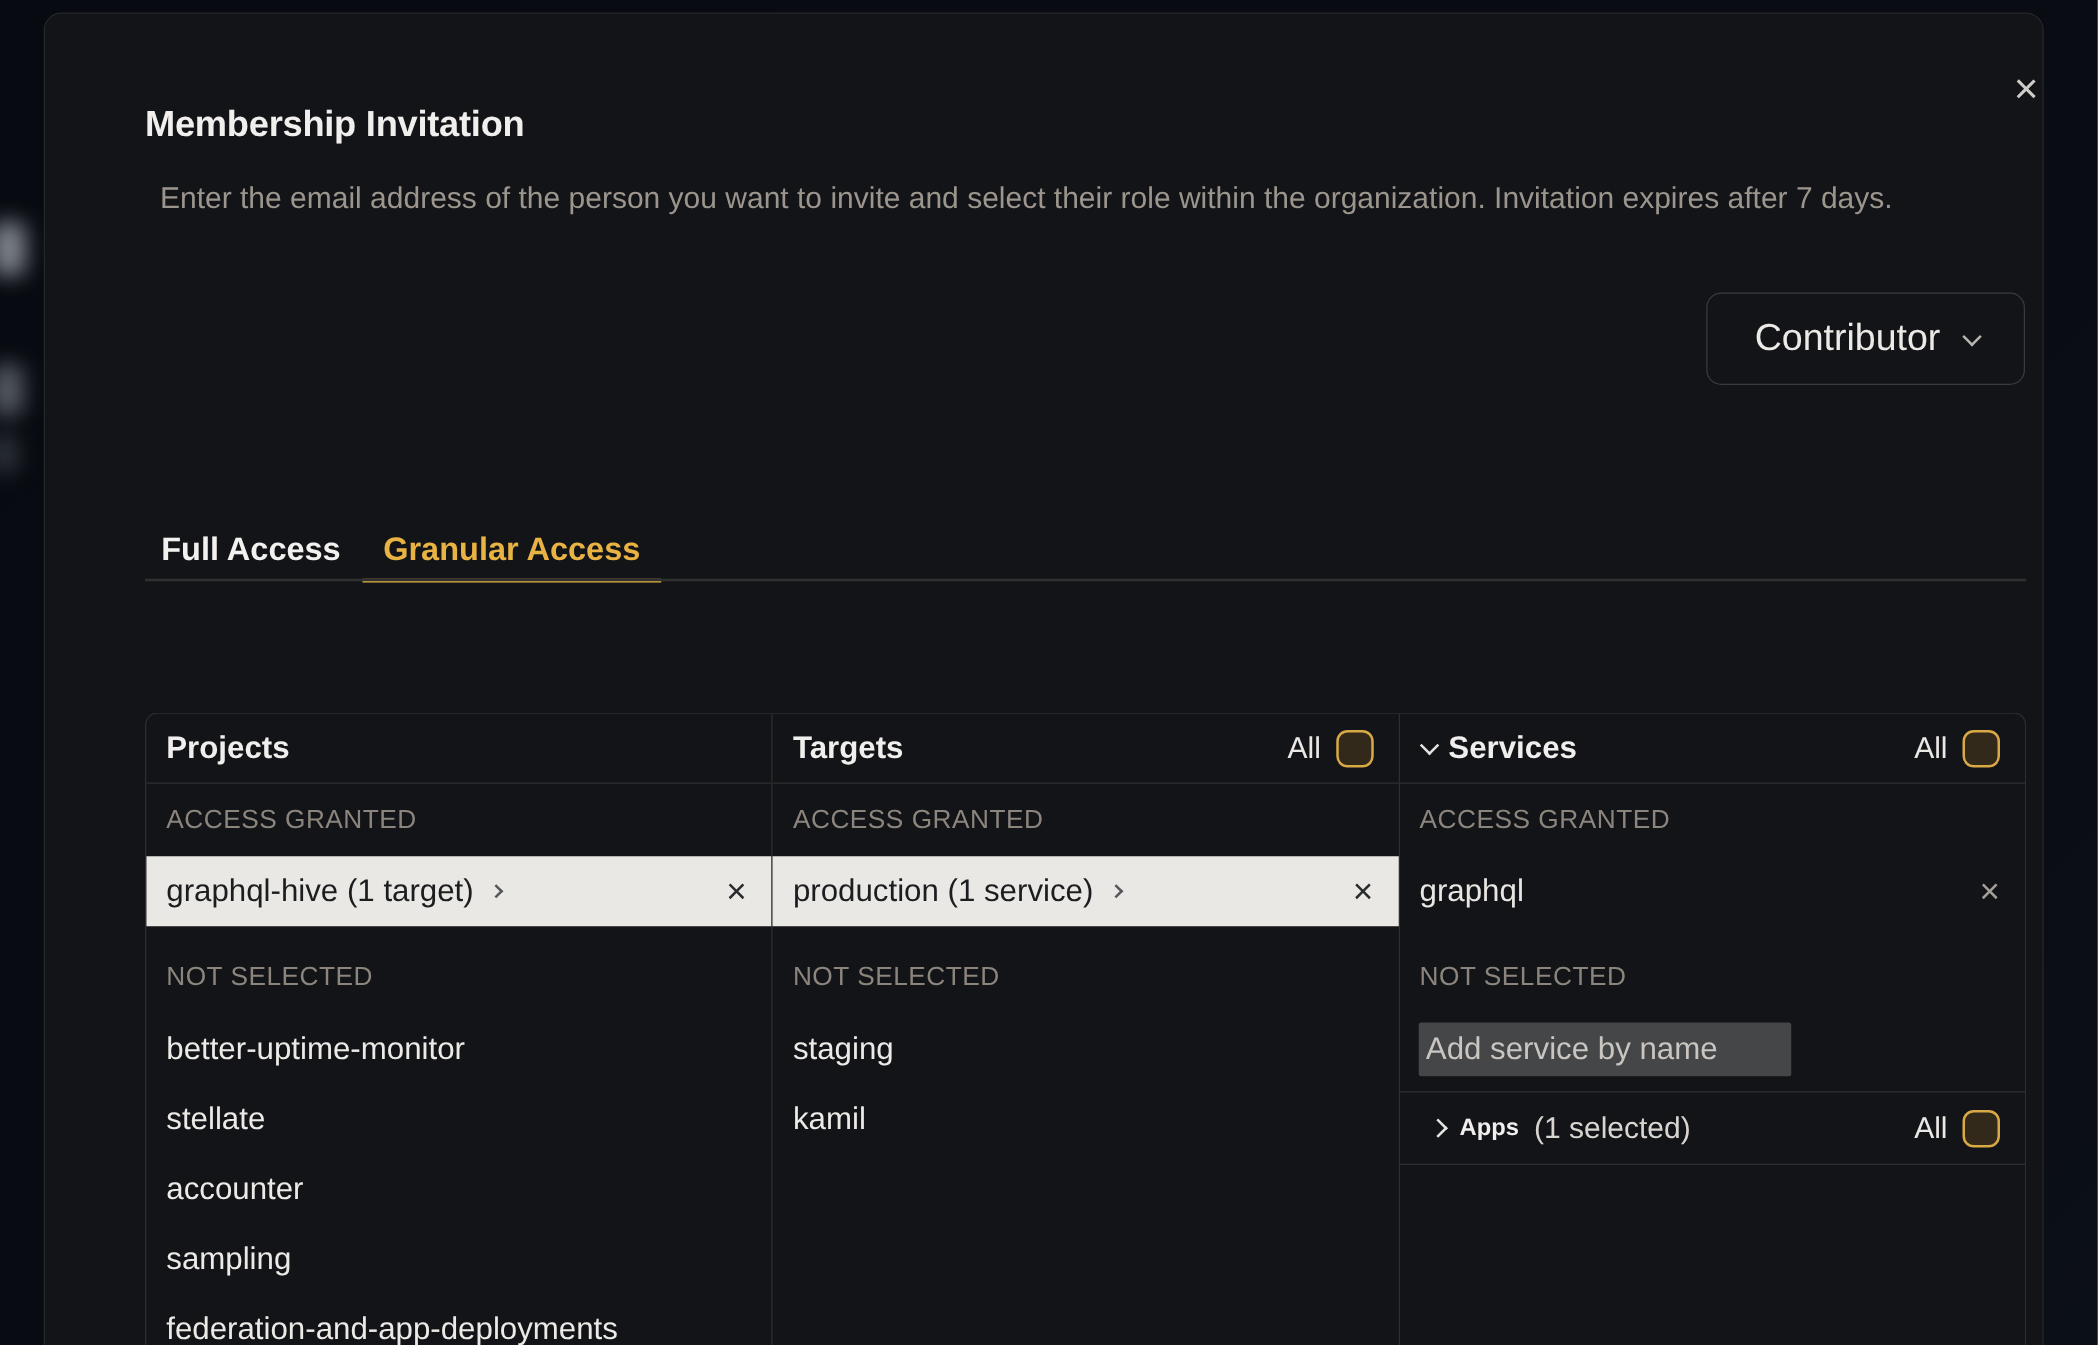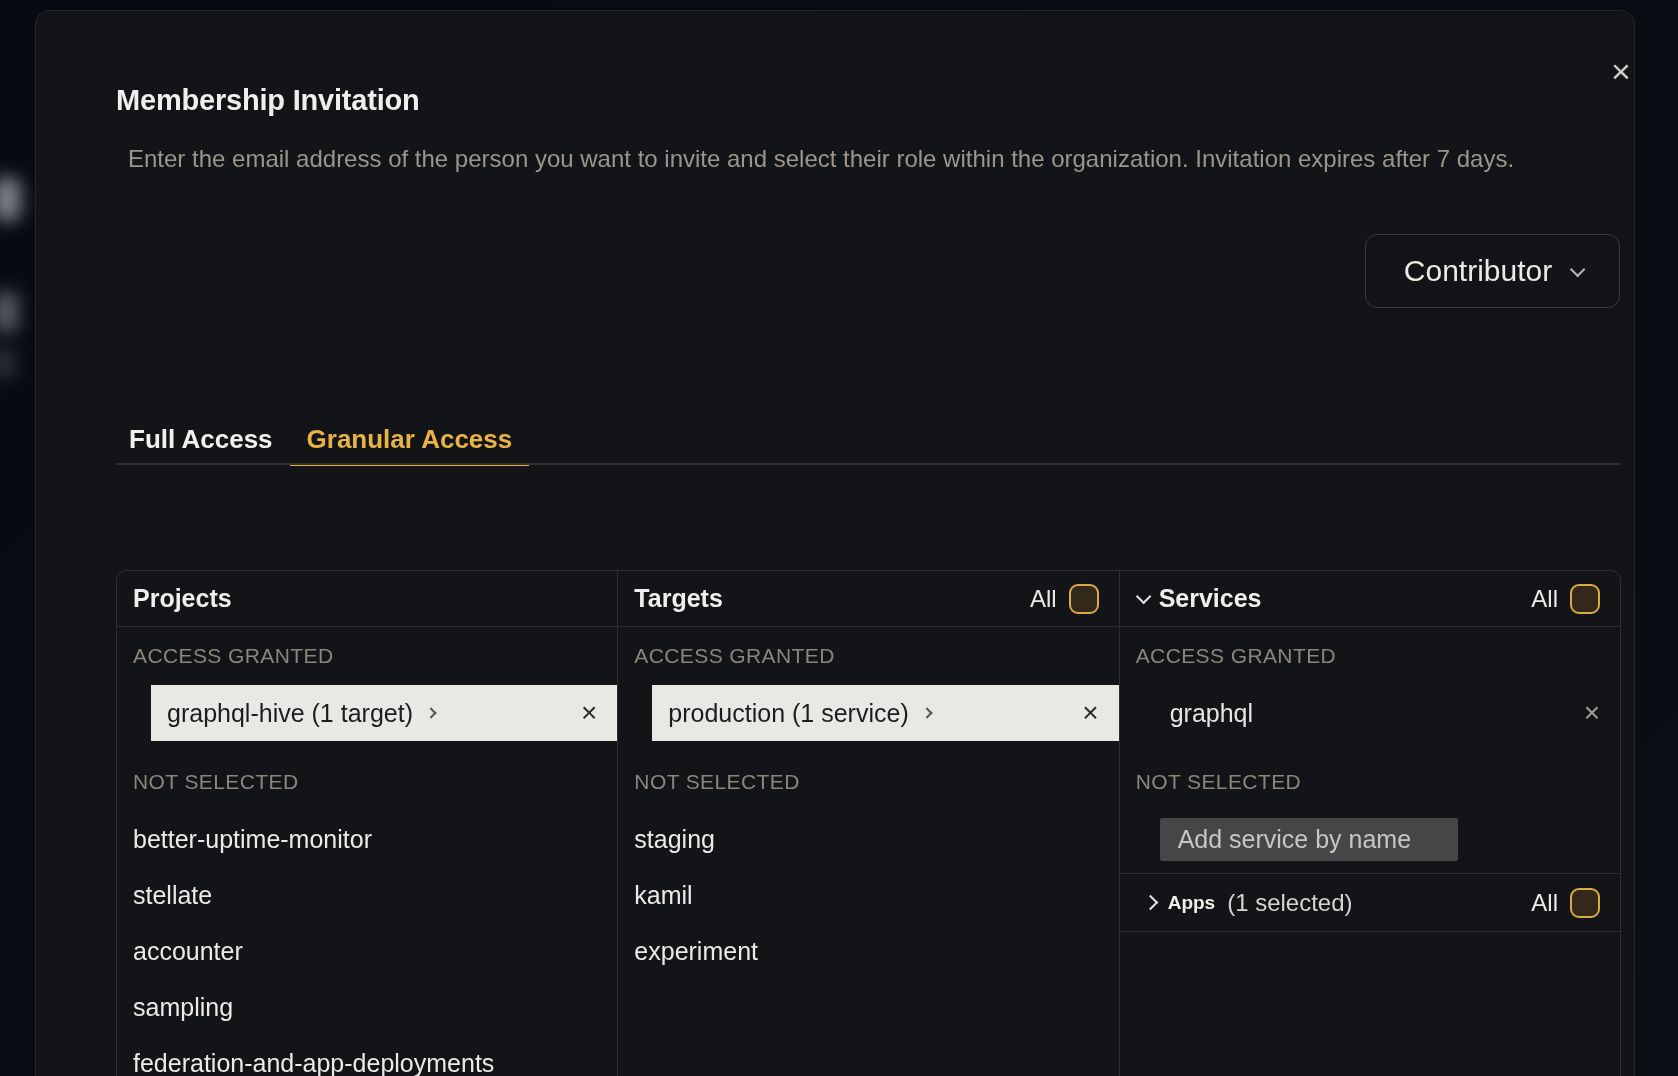--- a/index.html
+++ b/index.html
@@ -64,31 +64,31 @@
   .col{flex:1 1 0;display:flex;flex-direction:column;}
   .col.bordered{border-right:1px solid var(--border);}
   .col-header{height:56px;min-height:56px;border-bottom:1px solid var(--border);display:flex;align-items:center;
     padding:0 20px 0 16px;gap:12px;font-size:25px;font-weight:700;color:#f0efed;}
   .col-header .spacer,.apps-row .spacer{flex:1;}
   .all-label{font-size:24px;font-weight:400;color:#eae8e5;}
   .allbox{width:30px;height:30px;border:2px solid #d9a945;border-radius:9px;background:#33291a;cursor:pointer;flex:0 0 auto;}
   .section-label{height:58px;min-height:58px;display:flex;align-items:center;padding:0 16px;
     font-size:21px;color:var(--muted);letter-spacing:.4px;}
   .section-label.ns{height:70px;min-height:70px;align-items:center;padding-top:12px;}
-  .sel-row{height:56px;min-height:56px;display:flex;align-items:center;gap:14px;padding:0 20px 0 16px;font-size:25px;cursor:pointer;margin-left:34px;}
+  .sel-row{height:56px;min-height:56px;display:flex;align-items:center;gap:14px;padding:0 20px 0 16px;font-size:25px;cursor:pointer;}
   .sel-row.light{background:var(--light-row);color:#1c1d1f;}
   .sel-row.dark{color:#e8e6e3;}
   .remove{margin-left:auto;font-size:28px;line-height:1;cursor:pointer;}
   .sel-row.light .remove{color:#2a2b2d;}
   .sel-row.dark .remove{color:#a29e99;}
   .item{height:56px;min-height:56px;display:flex;align-items:center;padding:0 16px;font-size:25px;color:#eceae7;cursor:pointer;}
   .svc-top{padding-bottom:6px;border-bottom:1px solid var(--border);}
   .svc-input-row{height:56px;min-height:56px;display:flex;align-items:center;padding:0 15px;}
   .svc-input{width:298px;height:43px;background:#454648;border:none;border-radius:2px;
-    color:#c9c6c1;font-size:25px;padding:0 18px;outline:none;font-family:"Liberation Sans","DejaVu Sans",sans-serif;margin-left:25px;}
+    color:#c9c6c1;font-size:25px;padding:0 6px;outline:none;font-family:"Liberation Sans","DejaVu Sans",sans-serif;}
   .svc-input::placeholder{color:#c9c6c1;opacity:1;}
   .apps-row{height:58px;min-height:58px;border-bottom:1px solid var(--border);display:flex;align-items:center;
     gap:12px;padding:0 20px 0 25px;cursor:pointer;}
   .apps-title{font-size:19px;font-weight:700;color:#f0efed;}
   .apps-count{font-size:24px;color:#d8d5d1;}
 </style>
 </head>
 <body>
 
 <div class="bg-blob blob1"></div>
@@ -169,23 +169,20 @@
       <div>
 
           <div class="item">
             <span>staging</span>
           </div>
 
           <div class="item">
             <span>kamil</span>
           </div>
 
-          <div class="item">
-            <span>experiment</span>
-          </div>
         </div>
     </div>
 
     <div class="col">
       <div class="col-header">
         <span class="chev chev-down white"></span>
         <span>Services</span>
         <span class="spacer"></span>
         <span class="all-label">All</span>
         <span class="allbox"></span>

